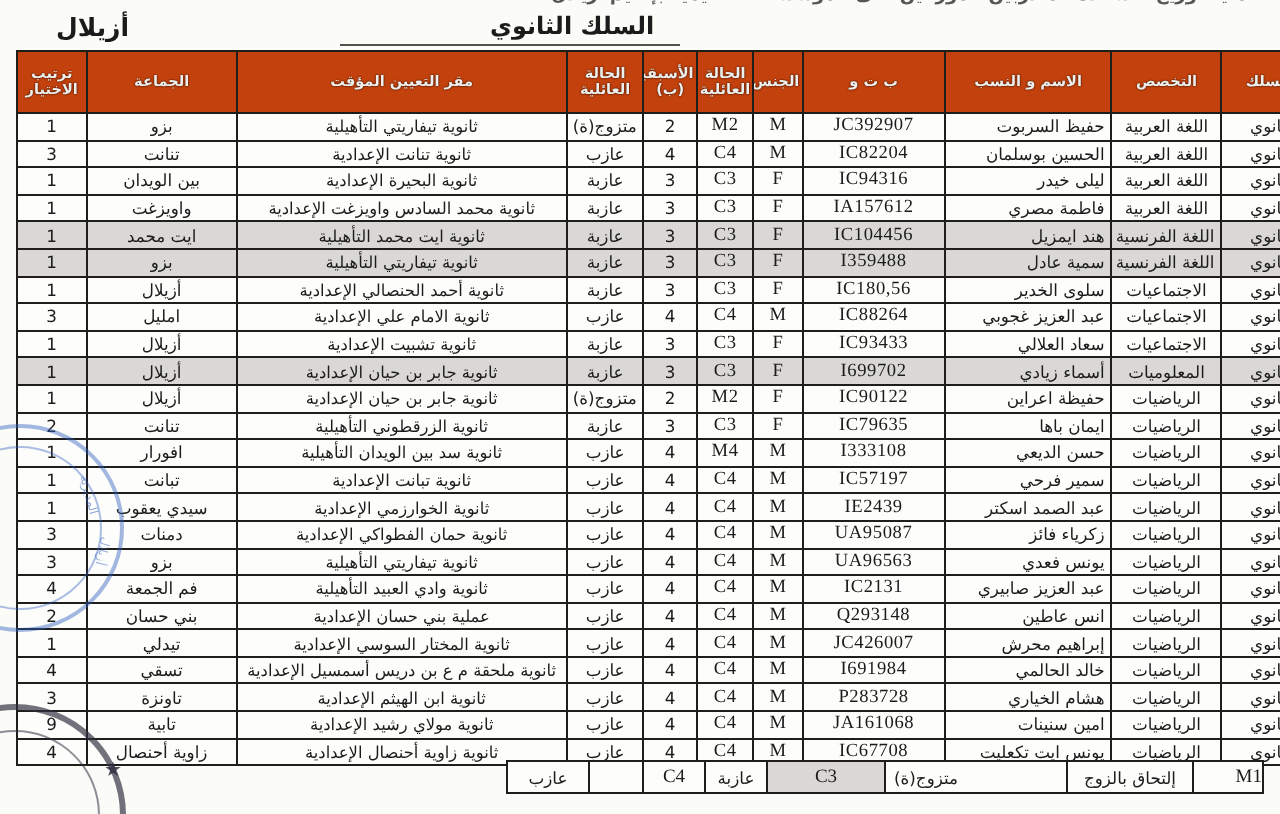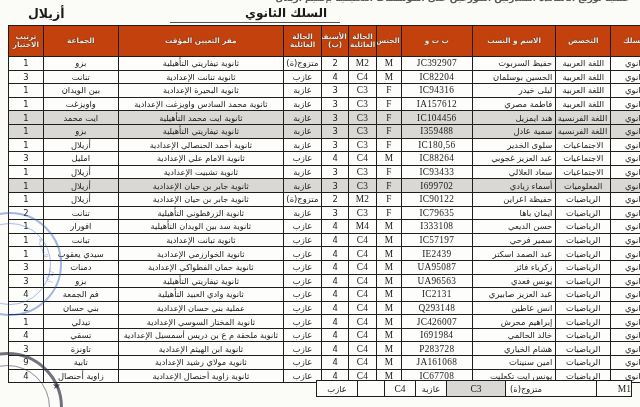--- a/index.html
+++ b/index.html
@@ -422,20 +422,21 @@
           <td class="school">ثانوية  زاوية أحنصال الإعدادية</td>
           <td class="commune">زاوية أحنصال</td>
           <td class="ctr">4</td>
         </tr>
       </tbody>
   </table>
 </div>
 
 <div class="legend">
   <div class="cell lat w-m1">M1</div>
+  <div class="cell w-join">إلتحاق بالزوج</div>
   <div class="cell w-married">متزوج(ة)</div>
   <div class="cell lat gray w-c3">C3</div>
   <div class="cell w-single-f">عازبة</div>
   <div class="cell lat w-c4">C4</div>
   <div class="cell w-empty"></div>
   <div class="cell w-single-m">عازب</div>
 </div>
 
 <div class="stamp-blue">
   <span class="mark">المديرية</span>

